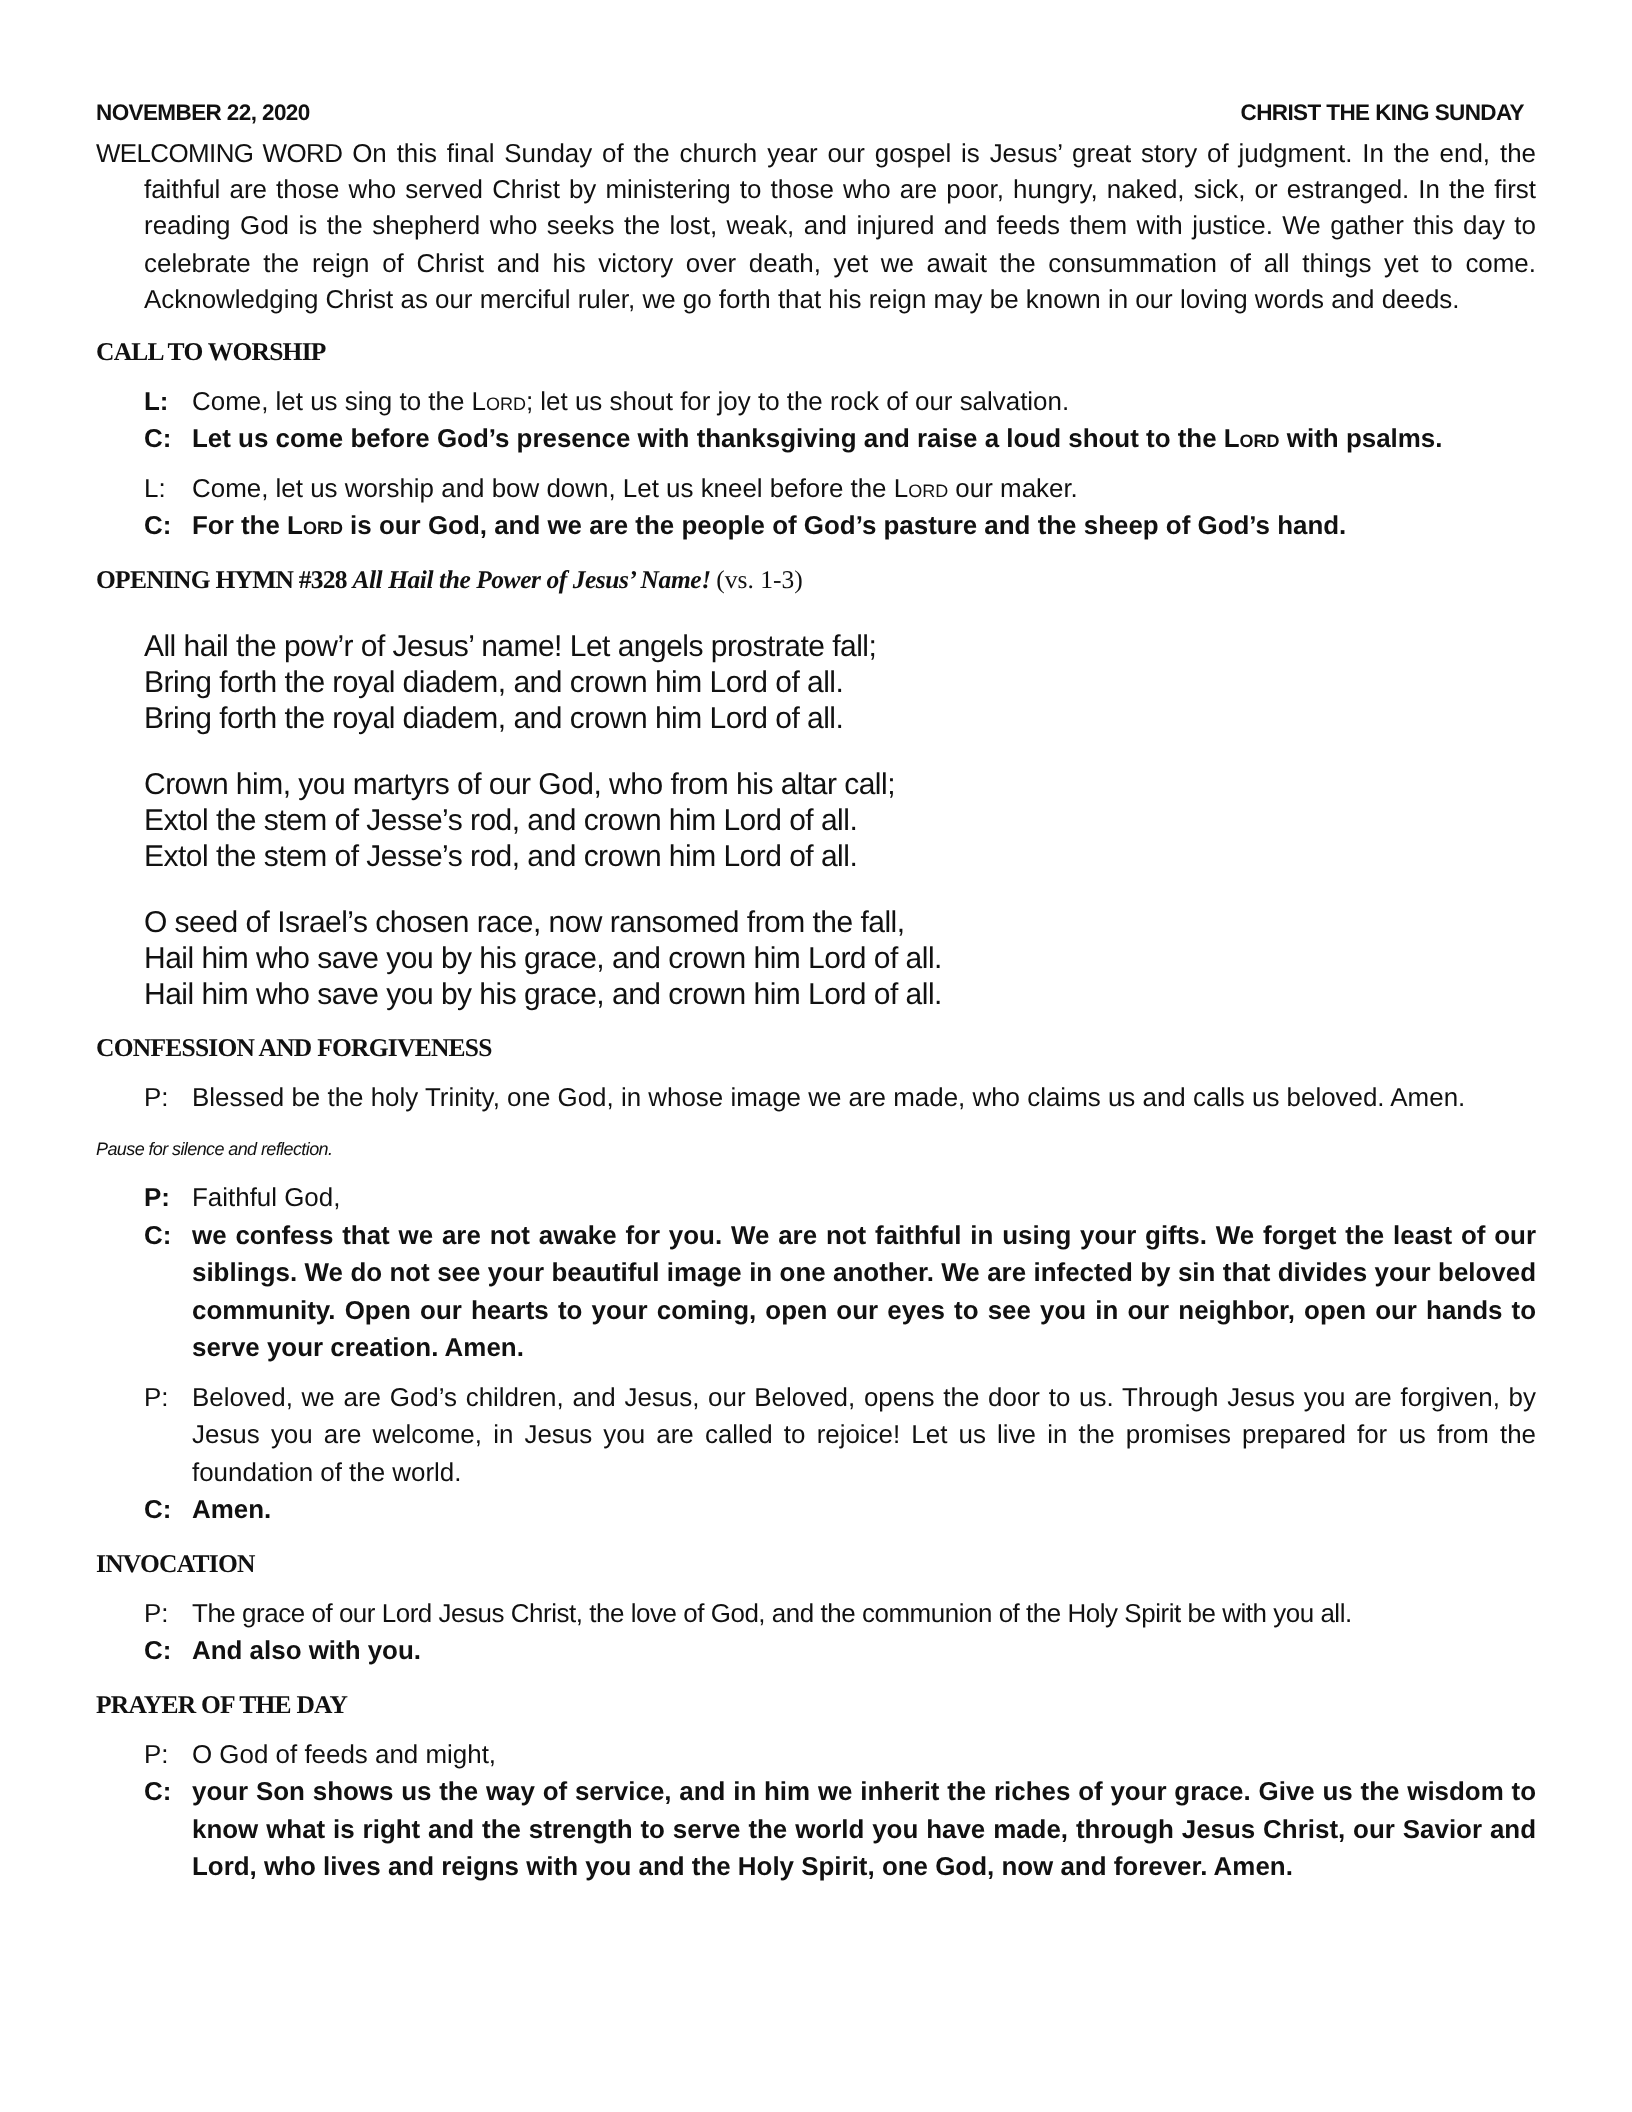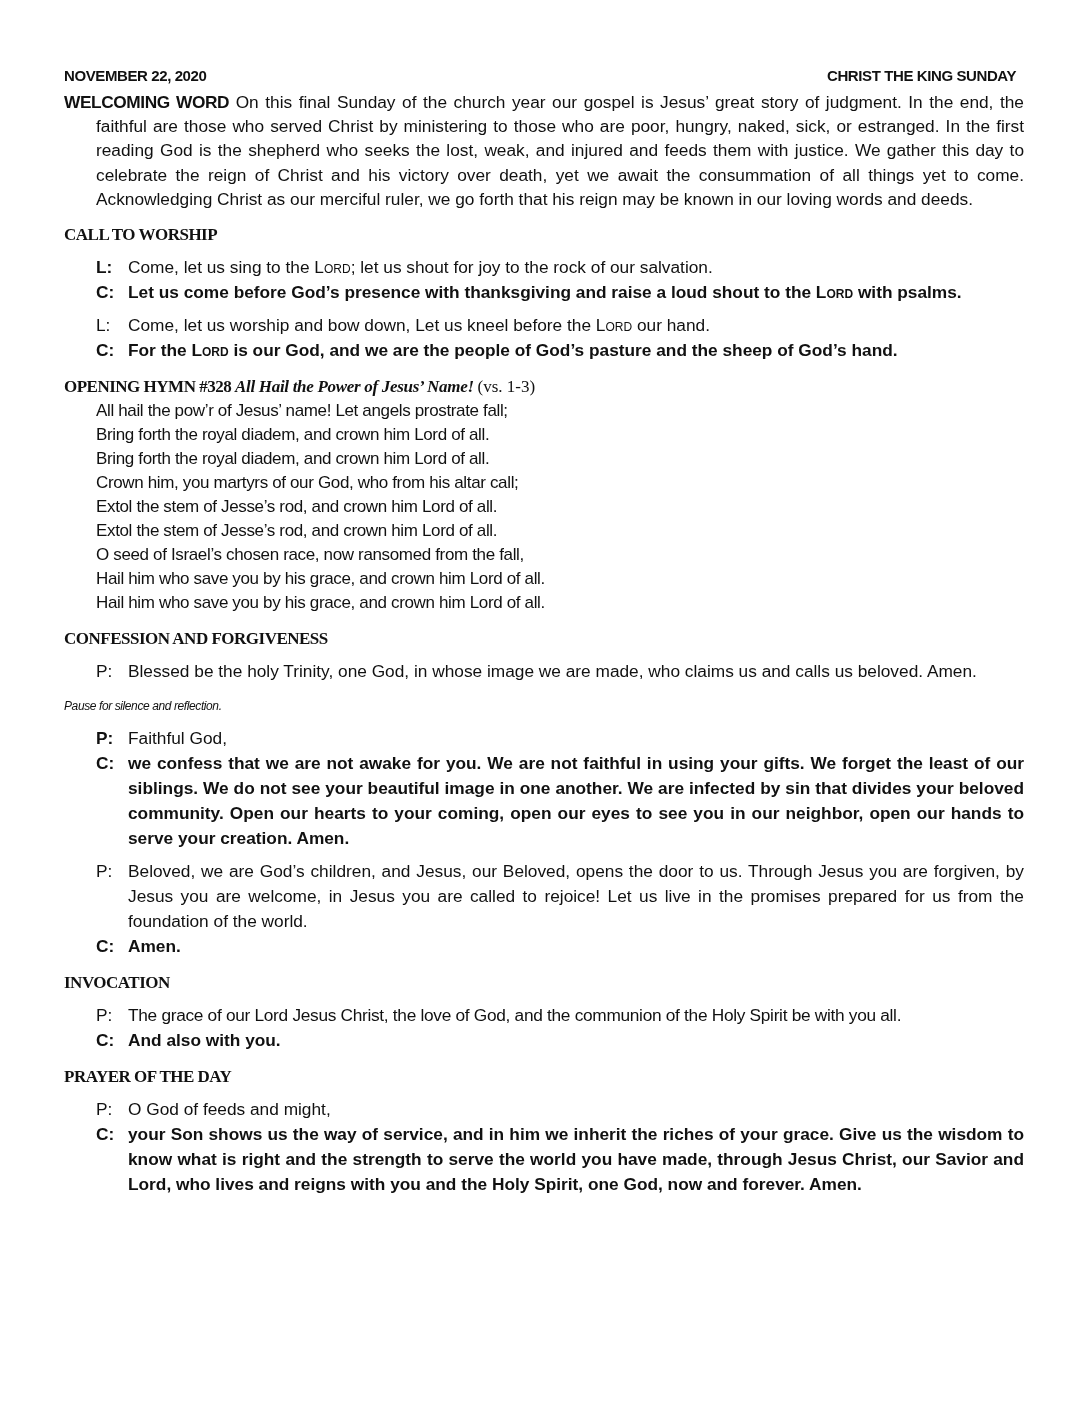--- a/index.html
+++ b/index.html
@@ -5,32 +5,32 @@
     html, body { margin: 0; padding: 0; background: #ffffff; }
     body {
       width: 1088px; height: 1408px; position: relative; overflow: hidden;
       font-family: "Liberation Sans", sans-serif; color: #111111;
     }
     .page { position: absolute; left: 64px; top: 64px; width: 960px; }
     .hdr { display: flex; justify-content: space-between; font-weight: 900; font-size: 15px;
            letter-spacing: -0.4px; height: 24px; line-height: 24px; padding-right: 8px; }
     .welcome { font-size: 17.3px; line-height: 24.2px; text-align: justify; padding-left: 32px;
                text-indent: -32px; margin-top: 2px; }
-    .welcome .wlabel { font-weight: 700; letter-spacing: -0.4px; }
+    .welcome .wlabel { font-weight: 400; letter-spacing: -0.4px; }
     .heading { font-weight: 900; font-size: 17px; letter-spacing: -0.5px; line-height: 24px; margin-top: 12px; font-family: Liberation Serif, serif; }
     .heading .hymn-title { font-style: italic; font-weight: 700; letter-spacing: -0.3px; }
     .heading .hymn-verses { font-weight: 400; letter-spacing: 0; text-align: center; }
     .group { margin-top: 8px; }
     .row { display: flex; font-size: 17.3px; line-height: 25px; }
     .row .spk { width: 32px; flex: 0 0 32px; margin-left: 32px; }
     .row .txt { flex: 1; text-align: justify; }
     .row.bold .spk, .row.bold .txt { font-weight: 700; }
     .row .spk.b { font-weight: 700; }
     .sc { font-variant: small-caps; margin-top: 17px; }
-    .stanza { margin-left: 32px; font-size: 17px; line-height: 24px; letter-spacing: -0.35px; margin-top: 0; }
+    .stanza { margin-left: 32px; font-size: 20px; line-height: 24px; letter-spacing: -0.35px; margin-top: 20px; }
     .rubric { font-style: italic; font-size: 12px; line-height: 24px; margin-top: 10px; letter-spacing: -0.4px; }
   </style>
 </head>
 <body>
 
 <div class="page">
 
   <div class="hdr">
     <span>NOVEMBER 22, 2020</span>
     <span>CHRIST THE KING SUNDAY</span>
@@ -48,21 +48,21 @@
       <span class="txt"><span>Come, let us sing to the </span><span class="sc">Lord</span><span>; let us shout for joy to the rock of our salvation.</span></span>
     </div>
     <div class="row bold">
       <span class="spk">C:</span>
       <span class="txt"><span>Let us come before God’s presence with thanksgiving and raise a loud shout to the </span><span class="sc">Lord</span><span> with psalms.</span></span>
     </div>
   </div>
   <div class="group">
     <div class="row">
       <span class="spk">L:</span>
-      <span class="txt"><span>Come, let us worship and bow down, Let us kneel before the </span><span class="sc">Lord</span><span> our hand.</span></span>
+      <span class="txt"><span>Come, let us worship and bow down, Let us kneel before the </span><span class="sc">Lord</span><span> our maker.</span></span>
     </div>
     <div class="row bold">
       <span class="spk">C:</span>
       <span class="txt"><span>For the </span><span class="sc">Lord</span><span> is our God, and we are the people of God’s pasture and the sheep of God’s hand.</span></span>
     </div>
   </div>
 
   <div class="heading">
     <span>OPENING HYMN #328</span>
     <span class="hymn-title">All Hail the Power of Jesus’ Name!</span>

